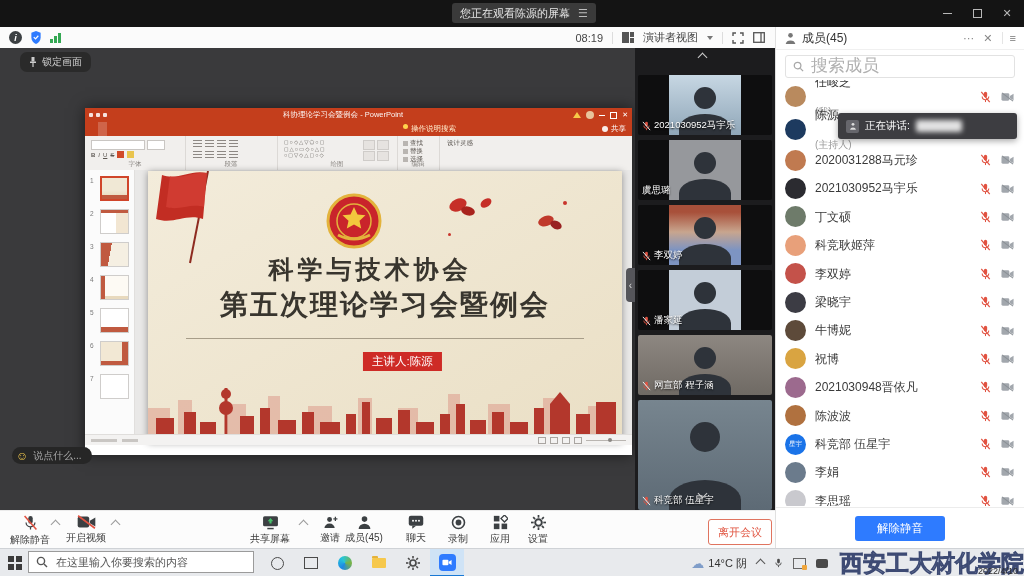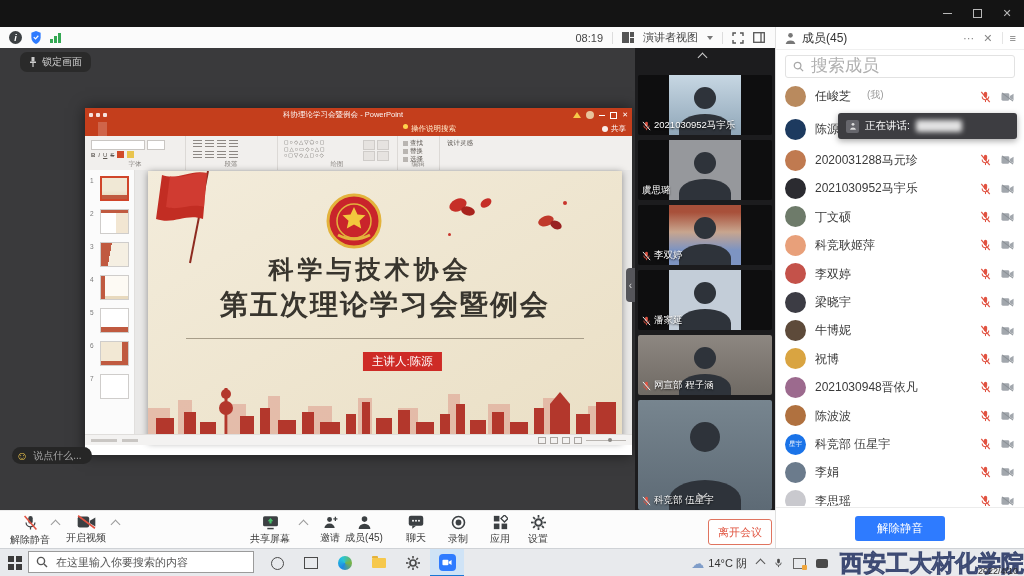--- a/index.html
+++ b/index.html
@@ -162,21 +162,21 @@
   .mrow:nth-of-type(6) .avatar{background:#e8a07a;}
   .mrow:nth-of-type(7) .avatar{background:#c4524a;}
   .mrow:nth-of-type(8) .avatar{background:#3c3c44;}
   .mrow:nth-of-type(9) .avatar{background:#5d4a3a;}
   .mrow:nth-of-type(10) .avatar{background:#d9a441;}
   .mrow:nth-of-type(11) .avatar{background:#9c6a8e;}
   .mrow:nth-of-type(12) .avatar{background:#b0713f;}
   .mrow:nth-of-type(13) .avatar{background:#1a73e8;}
   .mrow:nth-of-type(14) .avatar{background:#6b7b8c;}
   .mrow:nth-of-type(15) .avatar{background:#c9c9ce;}
-  .mtext{display:flex;flex-direction:row;line-height:1.2;min-width:0;gap:16px;}
+  .mtext{display:flex;flex-direction:column;line-height:1.2;min-width:0;gap:16px;}
   .mname{font-size:12px;color:#3a3a3a;white-space:nowrap;overflow:hidden;text-overflow:ellipsis;max-width:150px;}
   .msub{font-size:10px;color:#9a9a9a;}
   .msub:empty{display:none;}
   .mics{margin-left:auto;display:flex;align-items:center;gap:10px;padding-right:3px;}
   #speakTip{position:absolute;left:62px;top:86px;width:163px;height:26px;background:#3d3d41;border-radius:3px;
             box-shadow:0 2px 6px rgba(0,0,0,.35);display:flex;align-items:center;gap:6px;padding:0 8px;z-index:8;}
   #speakTip .ta{width:13px;height:13px;border-radius:2px;background:#66666c;display:flex;align-items:center;justify-content:center;}
   #speakTip .tt{color:#fff;font-size:10.5px;white-space:nowrap;}
   #speakTip .blur{width:46px;height:12px;background:rgba(255,255,255,.85);border-radius:2px;filter:blur(2.5px);}
   #pfoot{position:absolute;left:0;right:0;bottom:0;height:40px;border-top:1px solid #ececec;background:#fff;
@@ -216,20 +216,24 @@
   #watermark{position:absolute;right:0px;bottom:-2px;font-size:23px;font-weight:700;letter-spacing:0px;white-space:nowrap;
              color:rgba(110,132,185,.5);-webkit-text-stroke:.8px #3d4a73;z-index:60;}
   #wmdate{position:absolute;right:6px;bottom:1px;font-size:9px;color:#2c2c2c;z-index:61;}
 
   svg{display:block;}
 </style>
 </head>
 <body>
 
 <div class="abs" id="topbar">
+  <div class="abs" id="banner">
+    <span>您正在观看陈源的屏幕</span>
+    <span class="menu-ic">☰</span>
+  </div>
   <div class="abs" id="winctl">
     <span class="wc">
         <span class="bar"></span>
       </span>
     <span class="wc">
         <span class="sq"></span>
       </span>
     <span class="wc">✕</span>
   </div>
 </div>

